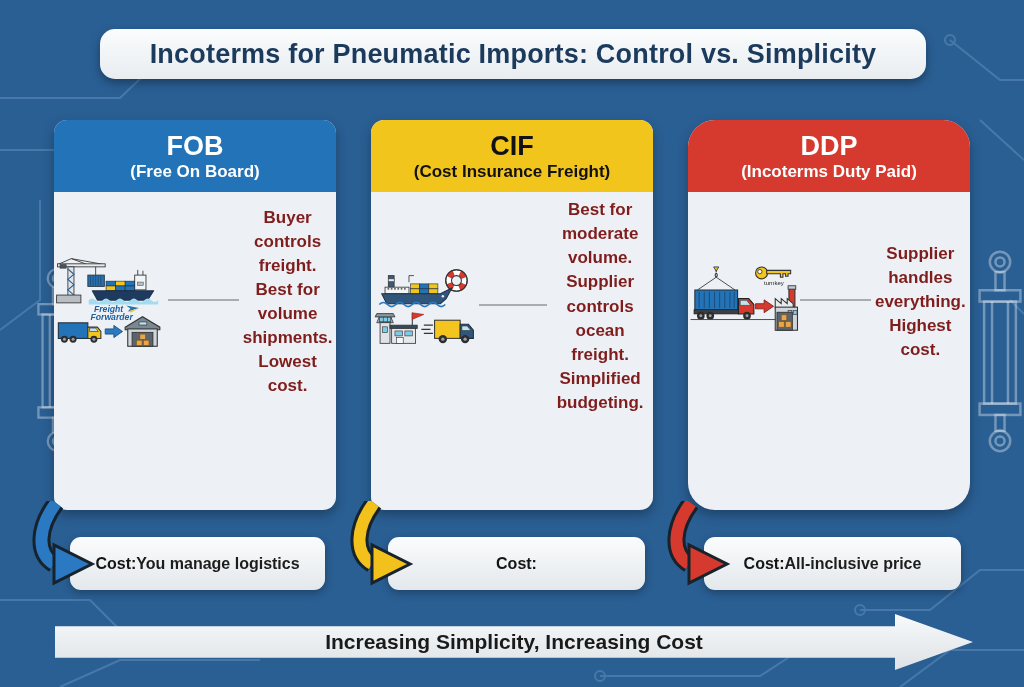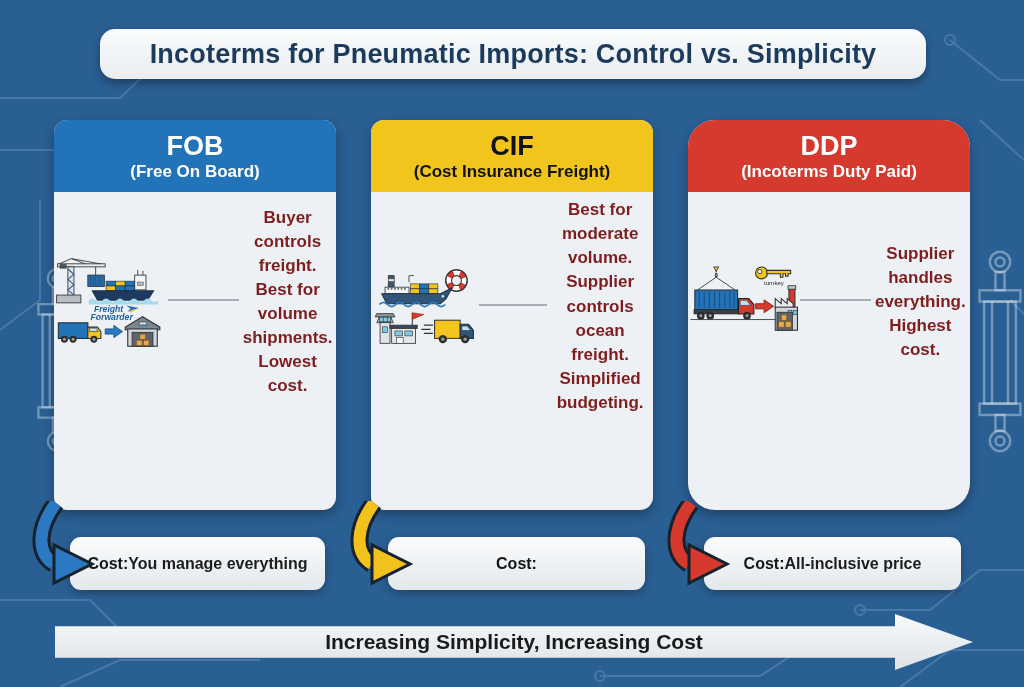--- a/index.html
+++ b/index.html
@@ -318,21 +318,21 @@
   </div>
 </div>
 
 <svg class="curve-arrow a-fob" viewBox="0 0 72 100">
   <path d="M28,2 C10,26 8,52 26,63" fill="none" stroke="#16222c" stroke-width="18"></path>
   <path d="M28,2 C10,26 8,52 26,63" fill="none" stroke="#2b79c2" stroke-width="12"></path>
   <polygon points="26,44 26,82 64,63" fill="#2b79c2" stroke="#16222c" stroke-width="3"></polygon>
 </svg>
 <div class="cost-box fob-box">
   <div class="cost-label">Cost:</div>
-  <div class="cost-value">You manage everything</div>
+  <div class="cost-value">You manage logistics</div>
 </div>
 
 <svg class="curve-arrow a-cif" viewBox="0 0 72 100">
   <path d="M28,2 C10,26 8,52 26,63" fill="none" stroke="#16222c" stroke-width="18"></path>
   <path d="M28,2 C10,26 8,52 26,63" fill="none" stroke="#f2c11c" stroke-width="12"></path>
   <polygon points="26,44 26,82 64,63" fill="#f2c11c" stroke="#16222c" stroke-width="3"></polygon>
 </svg>
 <div class="cost-box cif-box">
   <div class="cost-label">Cost:</div>
 </div>

